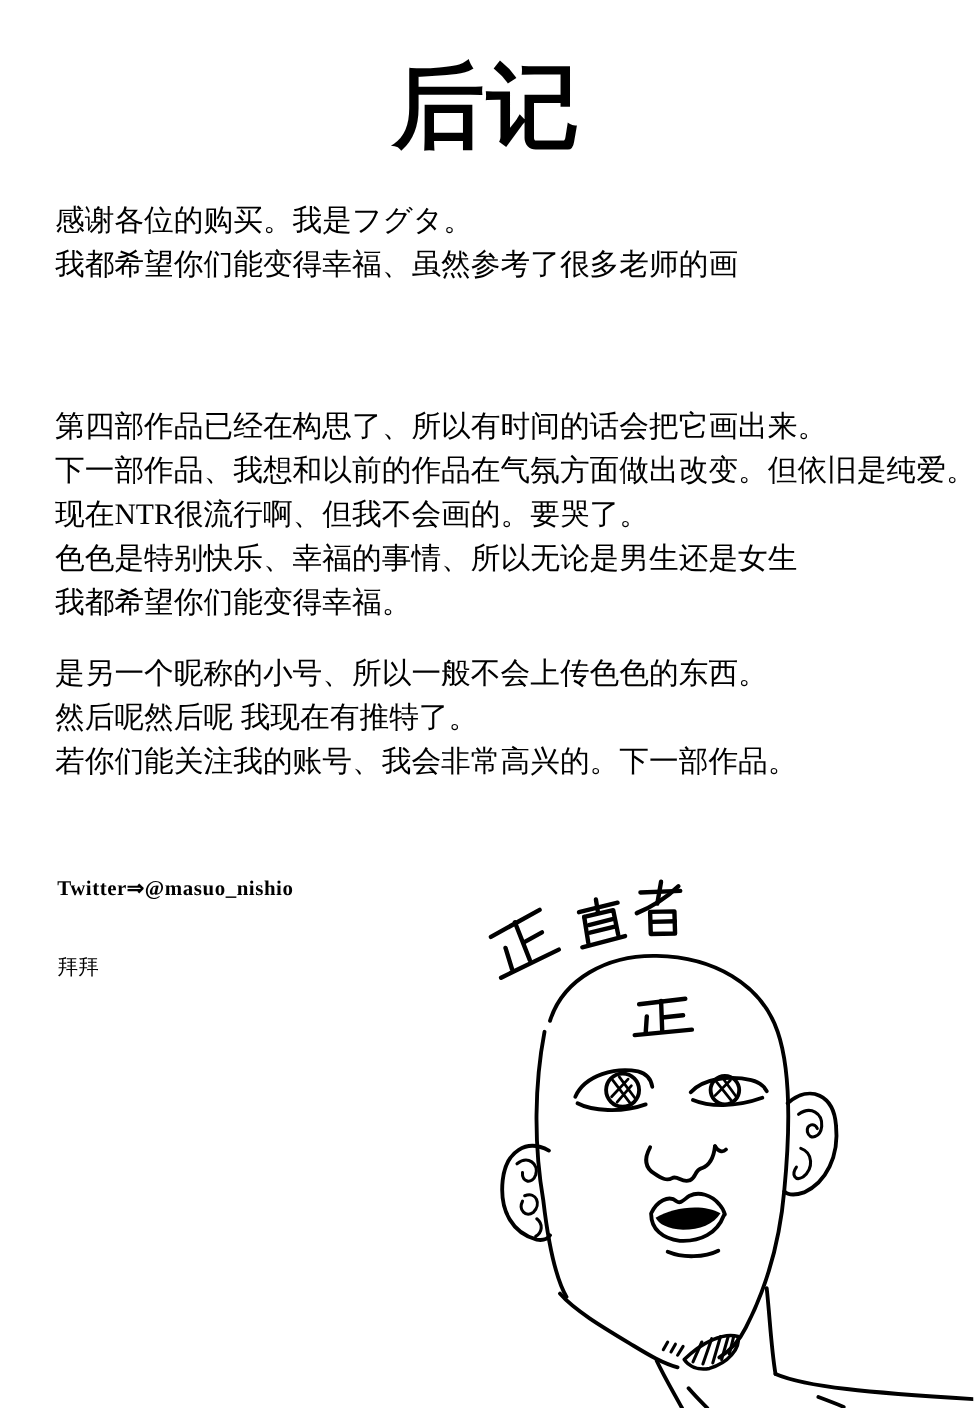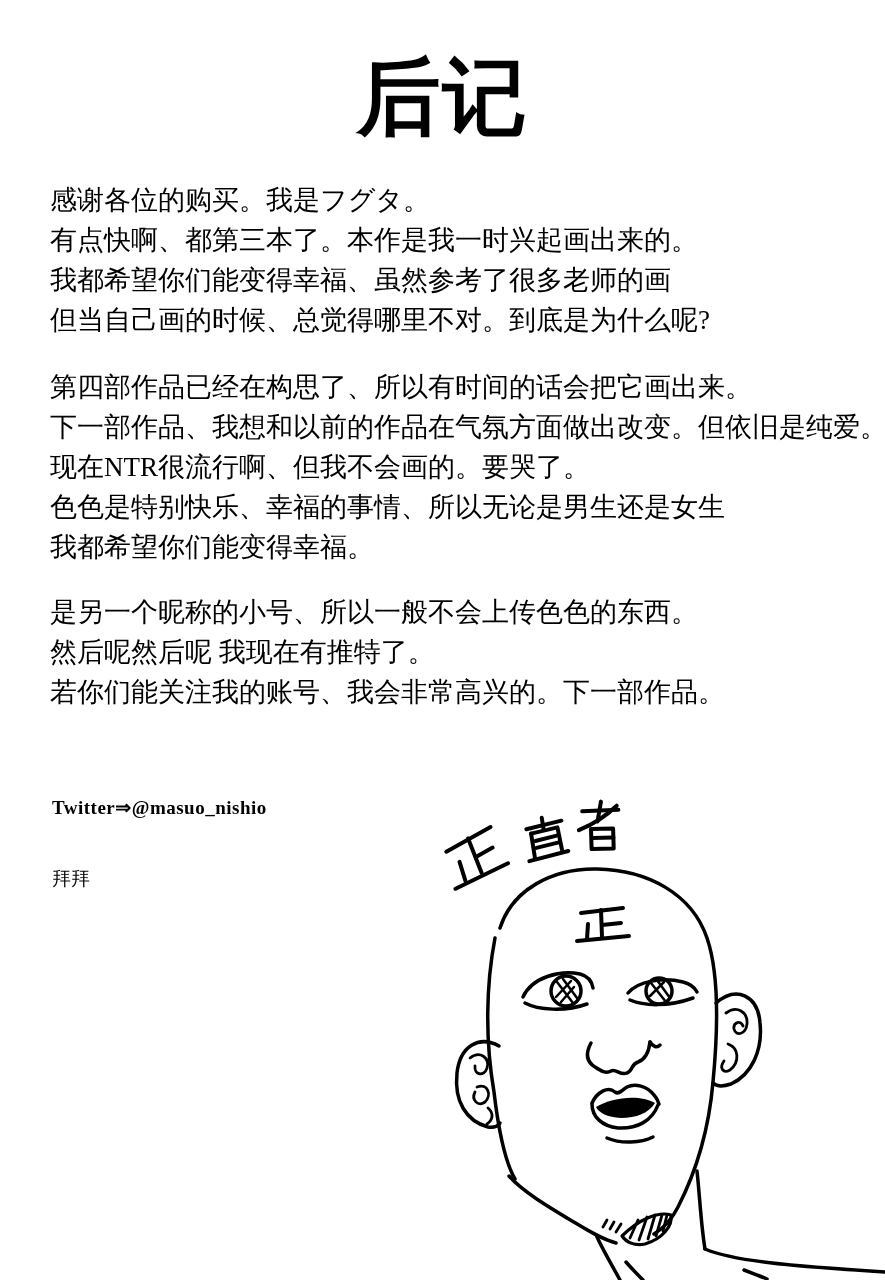--- a/index.html
+++ b/index.html
@@ -25,23 +25,21 @@
   .farewell{position:absolute;left:52px;top:866px;font-size:19px;}
   .illustration{position:absolute;left:420px;top:770px;width:465px;height:510px;}
 </style>
 </head>
 <body>
 
 <div class="title">后记</div>
 
 <div class="para" id="para1">
   <div class="line">感谢各位的购买。我是フグタ。</div>
-  <div class="line">有点快啊、都第三本了。本作是我一时兴起画出来的。</div>
   <div class="line">我都希望你们能变得幸福、虽然参考了很多老师的画</div>
-  <div class="line">但当自己画的时候、总觉得哪里不对。到底是为什么呢?</div>
 </div>
 
 <div class="para" id="para2">
   <div class="line">第四部作品已经在构思了、所以有时间的话会把它画出来。</div>
   <div class="line">下一部作品、我想和以前的作品在气氛方面做出改变。但依旧是纯爱。</div>
   <div class="line">现在NTR很流行啊、但我不会画的。要哭了。</div>
   <div class="line">色色是特别快乐、幸福的事情、所以无论是男生还是女生</div>
   <div class="line">我都希望你们能变得幸福。</div>
 </div>
 

